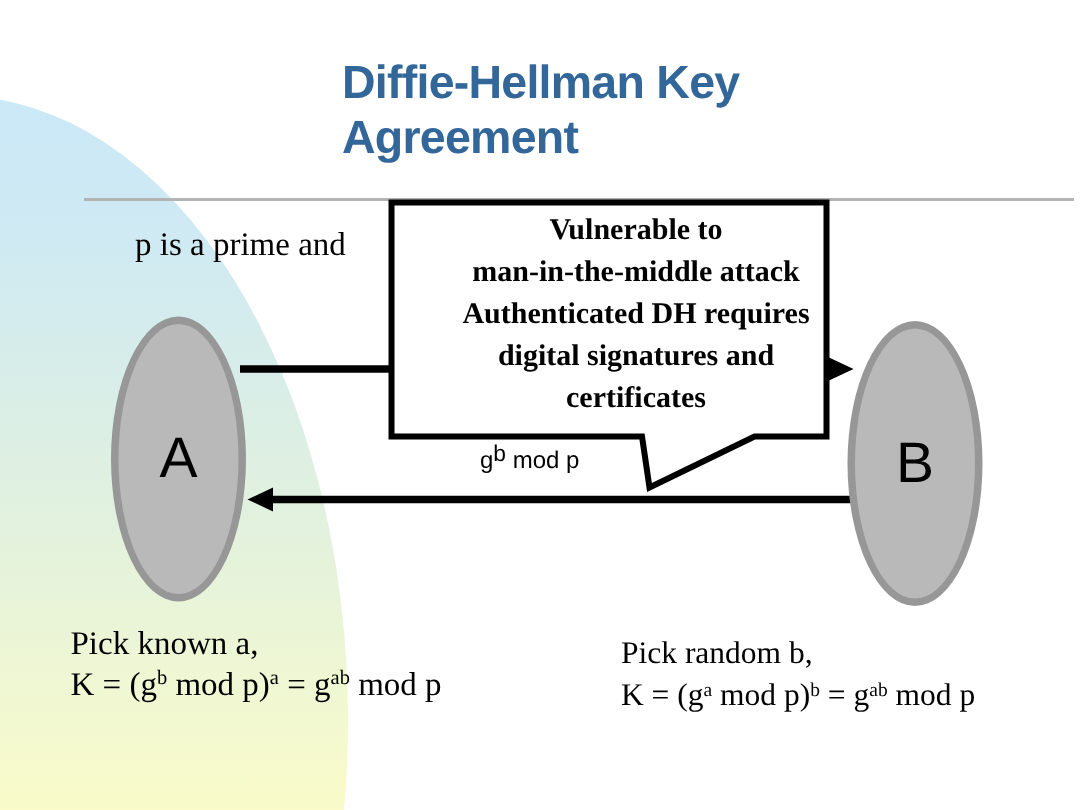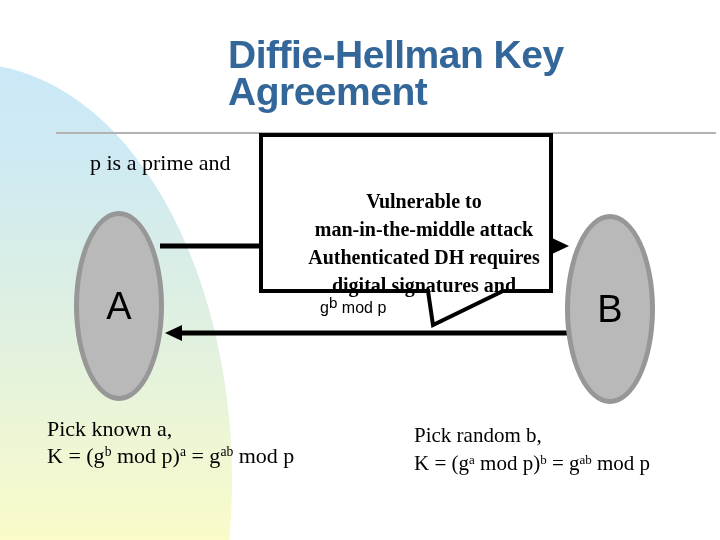--- a/index.html
+++ b/index.html
@@ -19,21 +19,21 @@
     border-radius: 50%;
     background: linear-gradient(180deg,
       #cbe8f8 0%, #cfeaf2 12%, #daeee6 25%,
       #e6f3db 38%, #f2f8d0 50%, #fbfbc8 58%, #fbfbc8 100%);
   }
   .title {
     position: absolute;
     left: 228px; top: 36px;
     font-family: "Liberation Sans", sans-serif;
     font-weight: bold;
-    font-size: 39px;
+    font-size: 31px;
     line-height: 37px;
     letter-spacing: -0.5px;
     color: #336699;
     white-space: nowrap;
   }
   .divider {
     position: absolute;
     left: 56px; top: 132px;
     width: 660px; height: 2px;
     background: #b3b3b3;
@@ -68,21 +68,20 @@
 
   .callout-text {
     position: absolute;
     left: 263px; top: 139px;
     width: 322px;
     text-align: center;
     font-weight: bold;
     font-size: 20px;
     line-height: 28px;
     white-space: nowrap;
-    margin-top: 48px;
   }
 
   .note-left  { position: absolute; left: 47px;  top: 415px; font-size: 22px; line-height: 27px; white-space: nowrap; }
   .note-right { position: absolute; left: 414px; top: 421px; font-size: 21px; line-height: 28px; white-space: nowrap; }
   .footer     { position: absolute; left: 93px;  top: 499px; font-size: 22px; white-space: nowrap; }
 
   .sup { font-size: 0.62em; position: relative; top: -0.5em; }
 </style>
 </head>
 <body>
@@ -122,20 +121,21 @@
 
   <svg class="diagram-svg" width="720" height="540">
     <polygon points="261,135 551,135 551,291 503,291 433,325 428,291 261,291" fill="#ffffff" stroke="#000000" stroke-width="4" stroke-linejoin="miter"></polygon>
   </svg>
 
   <div class="callout-text">
     <div>Vulnerable to</div>
     <div>man-in-the-middle attack</div>
     <div>Authenticated DH requires</div>
     <div>digital signatures and</div>
+    <div>certificates</div>
   </div>
 
   <div class="note-left">
     <div>Pick known a,</div>
     <div><span>K = (g</span><span class="sup">b</span><span> mod p)</span><span class="sup">a</span><span> = g</span><span class="sup">ab</span><span> mod p</span></div>
   </div>
 
   <div class="note-right">
     <div>Pick random b,</div>
     <div><span>K = (g</span><span class="sup">a</span><span> mod p)</span><span class="sup">b</span><span> = g</span><span class="sup">ab</span><span> mod p</span></div>

